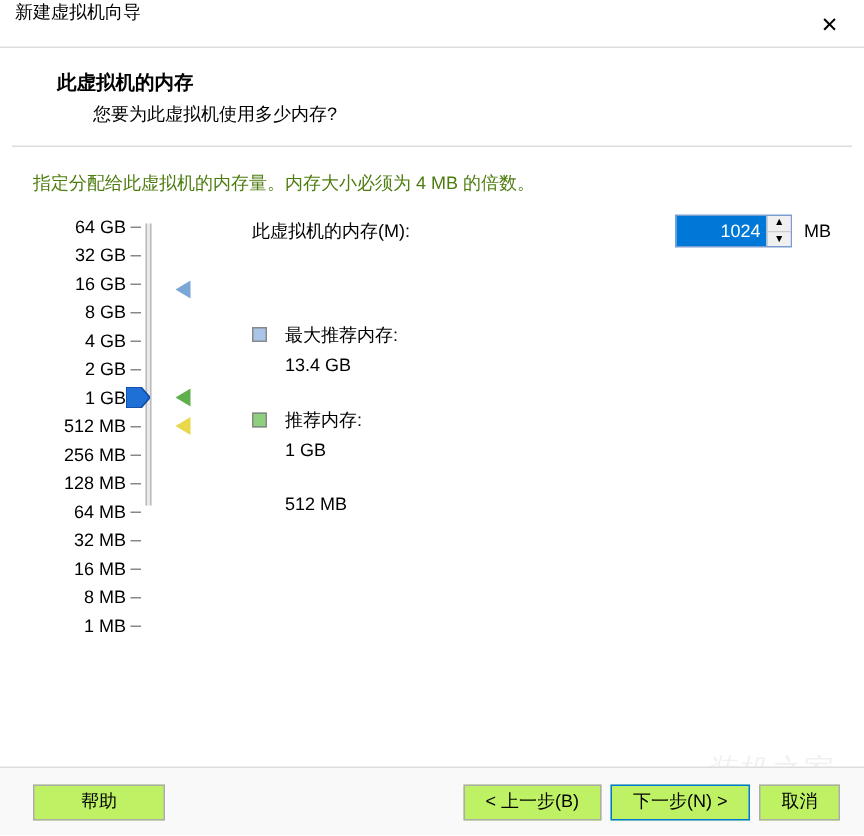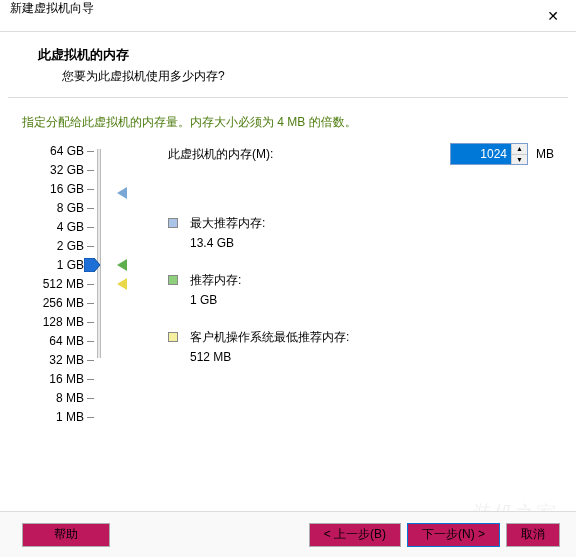--- a/index.html
+++ b/index.html
@@ -46,21 +46,21 @@
 .info-row { display: flex; align-items: flex-start; margin-bottom: 4px; }
 .sq { width: 10px; height: 10px; margin-right: 12px; margin-top: 3px; border: 1px solid #888; }
 .sq.lblue { background: #a9c5e8; }
 .sq.green { background: #8fd07c; }
 .sq.yellow { background: #f5f0a0; }
 .info-val { padding-left: 22px; margin-bottom: 22px; font-size: 12px; }
 
 .footer { position: absolute; left: 0; right: 0; bottom: 0; height: 46px; border-top: 1px solid #ddd; display: flex; align-items: center; padding: 0 16px; background: #f9f9f9; }
 .footer .help { width: 88px; }
 .footer .spacer { flex: 1; }
-.footer button { height: 24px; font-size: 12px; background: #be185d; border: 1px solid #adadad; padding: 0 14px; margin-left: 6px; cursor: pointer; }
+.footer button { height: 24px; font-size: 12px; background: #bef264; border: 1px solid #adadad; padding: 0 14px; margin-left: 6px; cursor: pointer; }
 .footer .next { border: 1px solid #0078d7; }
 
 .watermark { position: absolute; right: 22px; bottom: 30px; font-size: 20px; color: rgba(0,0,0,0.06); font-style: italic; pointer-events: none; letter-spacing: 1px; }
 </style>
 </head>
 <body>
 
 <div class="titlebar">
   <span class="title">新建虚拟机向导</span>
   <div class="close">✕</div>
@@ -141,24 +141,20 @@
         <span>最大推荐内存:</span>
       </div>
       <div class="info-val">13.4 GB</div>
 
       <div class="info-row">
         <div class="sq green"></div>
         <span>推荐内存:</span>
       </div>
       <div class="info-val">1 GB</div>
 
-      <div class="info-row">
-        <div class="sq yellow"></div>
-        <span>客户机操作系统最低推荐内存:</span>
-      </div>
       <div class="info-val" style="margin-bottom:0">512 MB</div>
     </div>
   </div>
 </div>
 
 <div class="watermark">装机之家</div>
 
 <div class="footer">
   <button class="help">帮助</button>
   <div class="spacer"></div>

